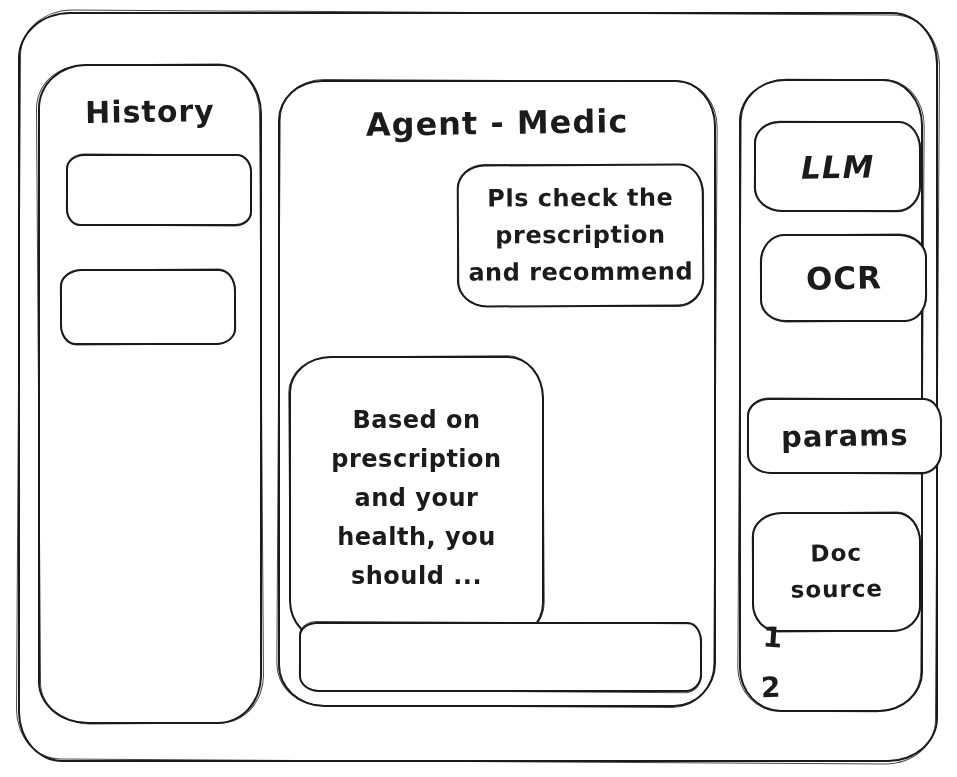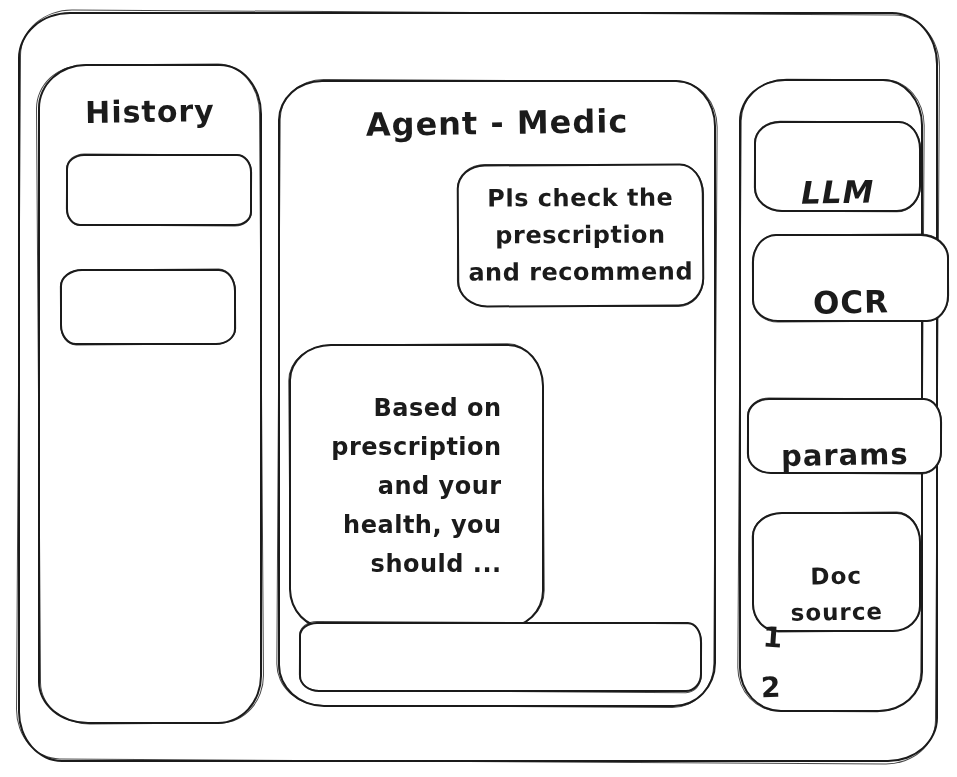--- a/index.html
+++ b/index.html
@@ -85,59 +85,58 @@
     white-space: pre-line;
     letter-spacing: 0.5px;
   }
   .bubble-user {
     left: 177px; top: 82px;
     width: 247px; height: 143px;
     border-radius: 28px 24px 26px 30px / 24px 30px 28px 26px;
     transform: rotate(-0.3deg);
   }
   .bubble-assistant {
-    left: 9px; top: 262px;
+    left: 9px; top: 274px;
     width: 255px; height: 285px;
     border-radius: 42px 36px 40px 38px / 36px 42px 38px 40px;
     line-height: 1.62;
-    text-align: right;
   }
   .message-input {
     left: 19px; top: 540px;
     width: 403px; height: 70px;
     border-radius: 18px 14px 16px 20px / 14px 20px 18px 16px;
     cursor: text;
   }
 
   
   .tools-panel {
     left: 719px; top: 65px;
     width: 184px; height: 633px;
     border-radius: 46px 40px 44px 42px / 42px 46px 40px 44px;
   }
   .tool-button {
     display: flex;
-    align-items: flex-end;
+    align-items: center;
     justify-content: center;
     text-align: center;
     font-size: 31px;
     font-weight: 700;
     letter-spacing: 1px;
     cursor: pointer;
   }
   .tool-button .tool-label { transform: rotate(-1deg); }
   .tool-llm {
     left: 13px; top: 40px;
     width: 167px; height: 91px;
     border-radius: 26px 22px 24px 28px / 22px 28px 26px 24px;
     font-style: italic;
   }
   .tool-ocr {
-    left: 11px; top: 153px;
-    width: 197px; height: 88px;
+    left: 19px; top: 153px;
+    width: 167px; height: 88px;
     border-radius: 24px 28px 22px 26px / 28px 24px 26px 22px;
   }
   .tool-params {
     left: 6px; top: 317px;
     width: 195px; height: 76px;
     border-radius: 22px 18px 20px 24px / 18px 24px 22px 20px;
     font-size: 29px;
   }
   .tool-doc-source {
     left: 11px; top: 431px;

